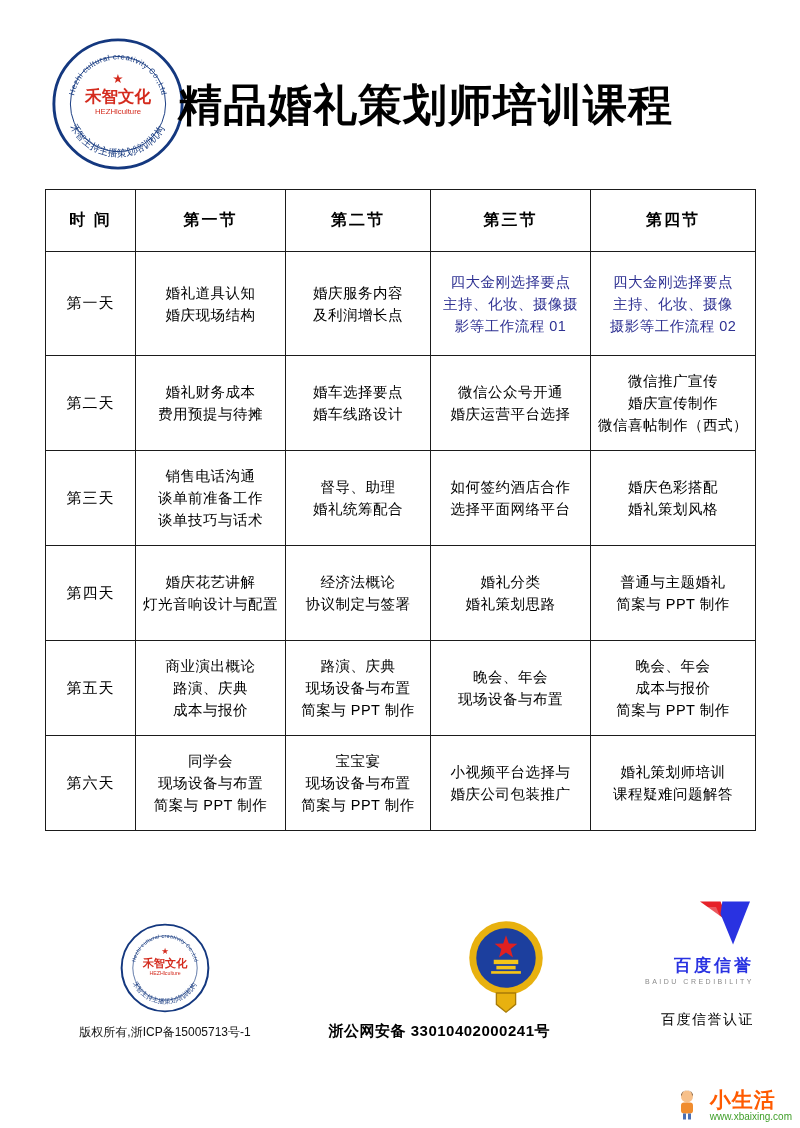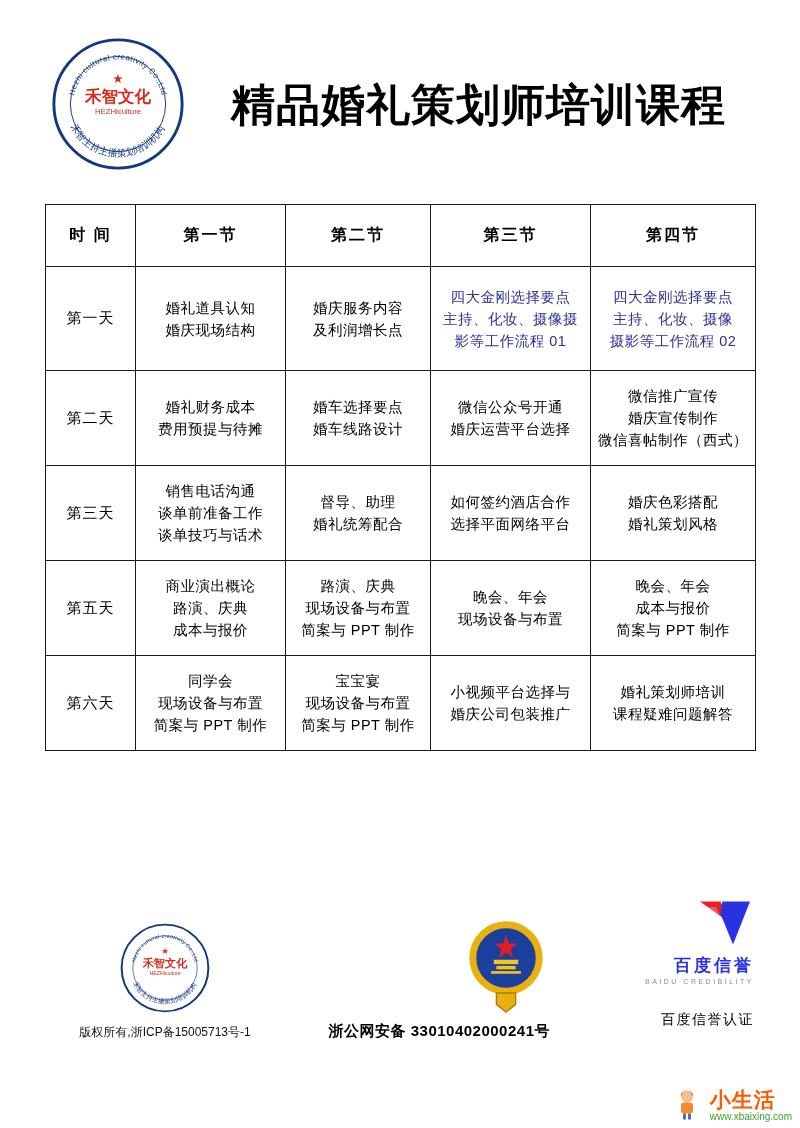--- a/index.html
+++ b/index.html
@@ -7,26 +7,26 @@
     position:relative; width:800px; height:1128px; margin:0 auto;
     background:#ffffff; overflow:hidden;
     font-family:"Liberation Sans", sans-serif; color:#000;
   }
 
   
   .header-logo { position:absolute; top:36px; left:50px; width:136px; height:136px; }
   .footer-logo-svg { width:92px; height:92px; }
   .page-title {
     position:absolute; top:76px; left:178px; width:548px; margin:0;
-    text-align:right; font-size:44px; font-weight:900; letter-spacing:1px; color:#000;
+    text-align:left; font-size:44px; font-weight:900; letter-spacing:1px; color:#000;
   }
 
   
   .course-table {
-    position:absolute; top:204px; left:45px; width:710px;
+    position:absolute; top:189px; left:45px; width:710px;
     border-collapse:collapse; table-layout:fixed;
   }
   .course-table th, .course-table td {
     border:1px solid #1b1b1b; text-align:center; vertical-align:middle; padding:4px 2px;
   }
   .course-table thead tr { height:62px; }
   .course-table tbody tr { height:95px; }
   .course-table tbody tr:first-child { height:104px; }
   .course-table th { font-size:16px; font-weight:bold; letter-spacing:2px; }
   .day-cell { font-size:15px; letter-spacing:1px; }
@@ -151,20 +151,39 @@
           <td>
             <div class="cell-line">如何签约酒店合作</div>
             <div class="cell-line">选择平面网络平台</div>
           </td>
           <td>
             <div class="cell-line">婚庆色彩搭配</div>
             <div class="cell-line">婚礼策划风格</div>
           </td>
         </tr>
         <tr>
+          <td class="day-cell">第四天</td>
+          <td>
+            <div class="cell-line">婚庆花艺讲解</div>
+            <div class="cell-line">灯光音响设计与配置</div>
+          </td>
+          <td>
+            <div class="cell-line">经济法概论</div>
+            <div class="cell-line">协议制定与签署</div>
+          </td>
+          <td>
+            <div class="cell-line">婚礼分类</div>
+            <div class="cell-line">婚礼策划思路</div>
+          </td>
+          <td>
+            <div class="cell-line">普通与主题婚礼</div>
+            <div class="cell-line">简案与 PPT 制作</div>
+          </td>
+        </tr>
+        <tr>
           <td class="day-cell">第五天</td>
           <td>
             <div class="cell-line">商业演出概论</div>
             <div class="cell-line">路演、庆典</div>
             <div class="cell-line">成本与报价</div>
           </td>
           <td>
             <div class="cell-line">路演、庆典</div>
             <div class="cell-line">现场设备与布置</div>
             <div class="cell-line">简案与 PPT 制作</div>

